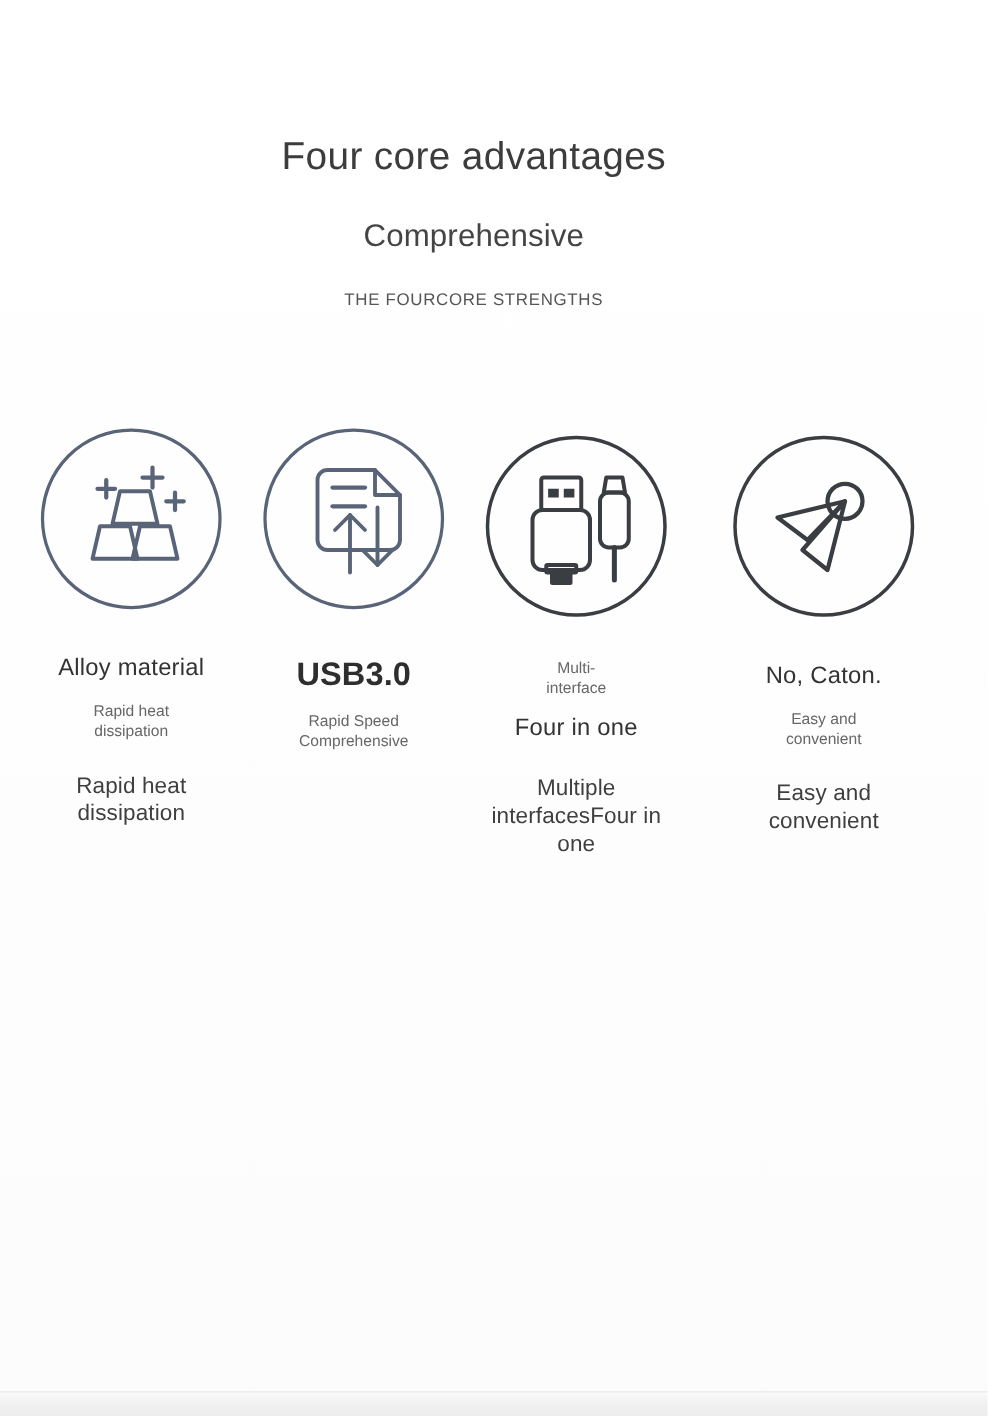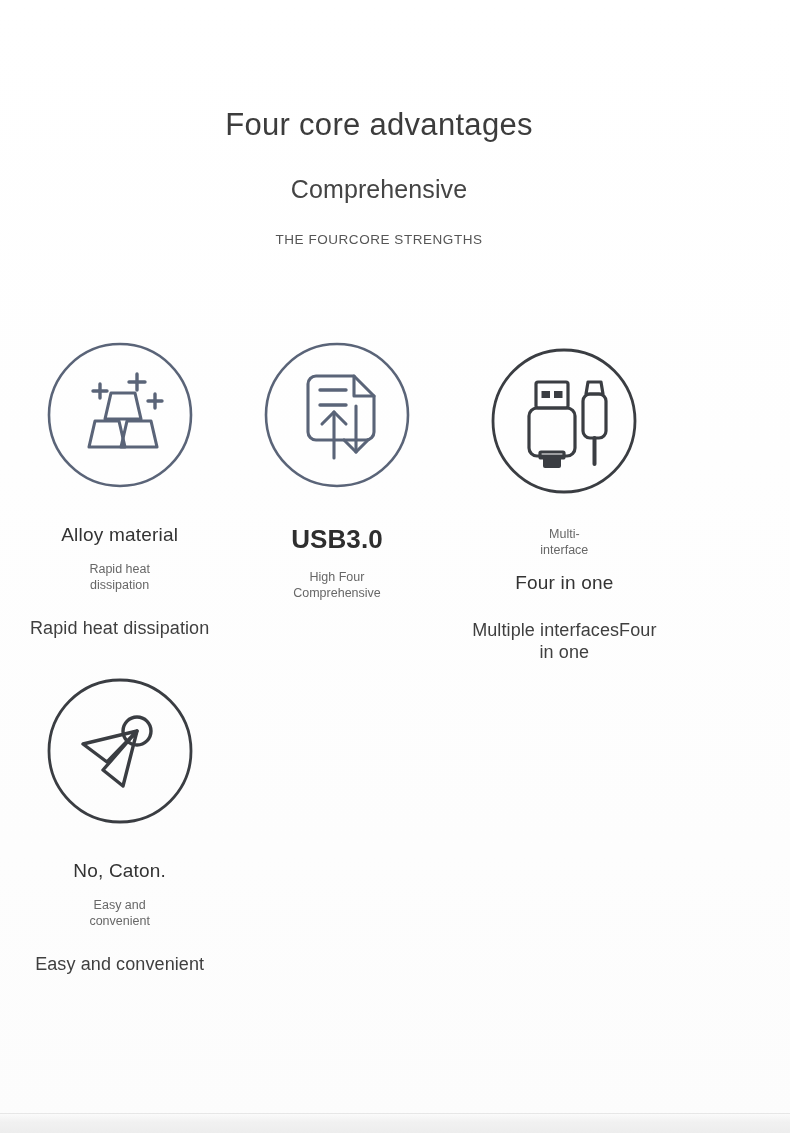--- a/index.html
+++ b/index.html
@@ -62,21 +62,21 @@
     letter-spacing: 0.55px;
   }
 
   
   .grid {
     position: absolute;
     left: 0;
     top: 340px;
     width: 682px;
     display: grid;
-    grid-template-columns: 1fr 1fr 1fr;
+    grid-template-columns: 1fr 1fr 1fr 1fr;
     grid-template-rows: auto auto;
     row-gap: 6px;
   }
 
   .card {
     display: flex;
     flex-direction: column;
     align-items: center;
     text-align: center;
     padding: 0 18px;
@@ -207,21 +207,21 @@
 
           <path d="M72 118 V72"></path>
           <path d="M60 84 L72 72 L84 84"></path>
 
           <path d="M94 66 V112"></path>
           <path d="M82 100 L94 112 L106 100"></path>
         </svg>
       </div>
       <div class="label-big bold">USB3.0</div>
       <div class="label-small">
-        <span>High Four</span>
+        <span>Rapid Speed</span>
         <span class="l2">Comprehensive</span>
       </div>
     </div>
 
     <div class="card col-right row2 reverse">
       <div class="icon-wrap">
         <svg width="150" height="150" viewBox="0 0 150 150" fill="none" stroke="#3a3d42" stroke-width="3.2" stroke-linecap="round" stroke-linejoin="round">
           <circle cx="75" cy="75" r="71" stroke-width="2.8"></circle>
 
           <rect x="47" y="36" width="32" height="26" rx="2"></rect>

